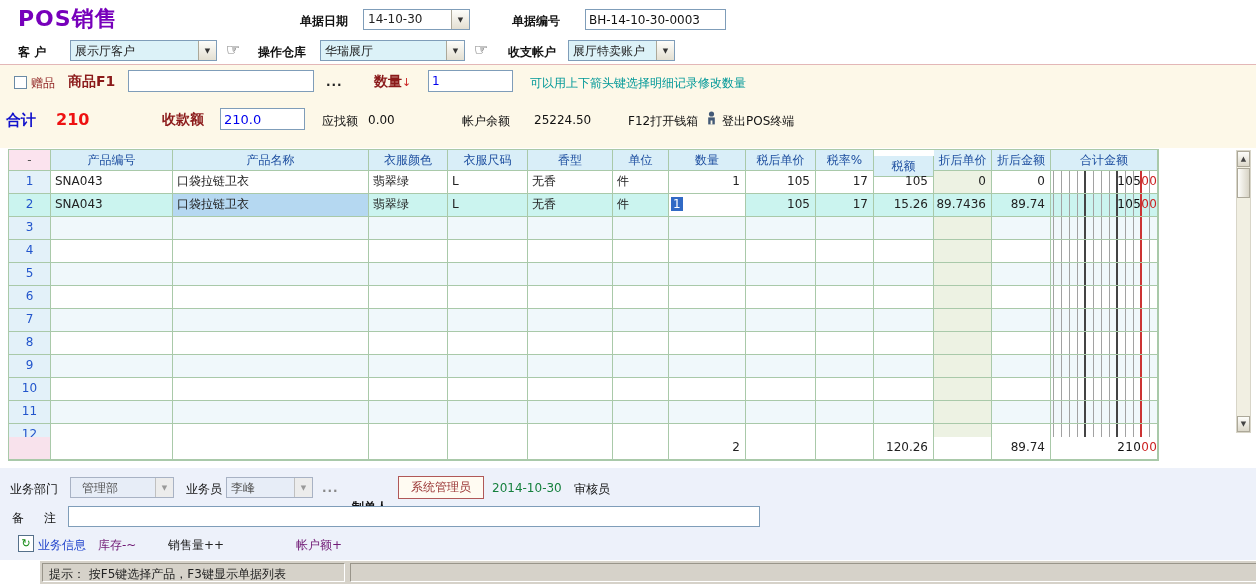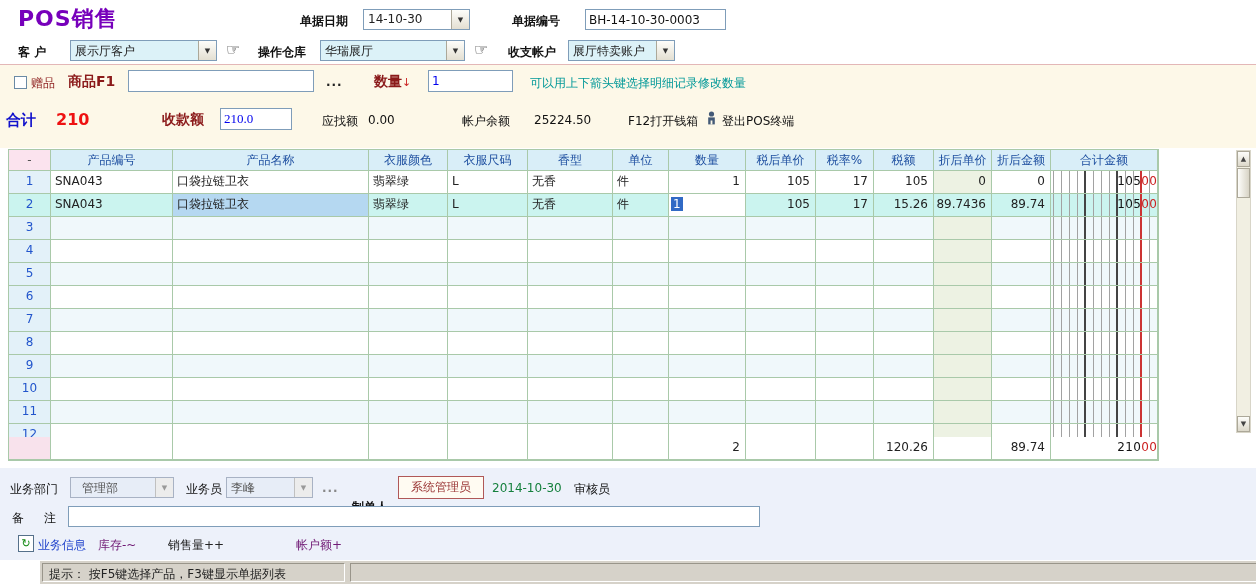--- a/index.html
+++ b/index.html
@@ -134,21 +134,21 @@
     <div class="abs dots" style="left:326px;top:10px;">...</div>
     <div class="abs" style="left:374px;top:8px;">
       <span class="maroon" style="font-size:14px;">数量</span><span style="color:#cc2222;font-size:11px;">↓</span>
     </div>
     <input class="abs tinput blue-text" style="left: 428px; top: 5px; width: 85px; height: 22px;" value="1">
     <div class="abs hint-teal" style="left:530px;top:10px;">可以用上下箭头键选择明细记录修改数量</div>
 
     <div class="abs total-lbl" style="left:6px;top:46px;">合计</div>
     <div class="abs total-val" style="left:56px;top:45px;">210</div>
     <div class="abs maroon" style="left:162px;top:46px;font-size:14px;">收款额</div>
-    <input class="abs tinput blue-text" style="left: 220px; top: 43px; width: 72px; height: 22px; font-size: 13px; font-family: Liberation Serif, serif;" value="210.0">
+    <input class="abs tinput blue-text" style="left: 220px; top: 43px; width: 85px; height: 22px; font-size: 13px;" value="210.0">
     <div class="abs lbl" style="left:322px;top:48px;">应找额</div>
     <div class="abs lbl" style="left:368px;top:48px;">0.00</div>
     <div class="abs lbl" style="left:462px;top:48px;">帐户余额</div>
     <div class="abs lbl" style="left:534px;top:48px;">25224.50</div>
     <div class="abs lbl" style="left:628px;top:48px;">F12打开钱箱</div>
     <svg class="abs" style="left:706px;top:46px;" width="11" height="14">
       <circle cx="5.5" cy="3" r="2.6" fill="#445a77"></circle>
       <rect x="2.2" y="6.4" width="6.6" height="7" fill="#445a77"></rect>
       <rect x="4.6" y="9.5" width="1.8" height="4" fill="#fdf8e8"></rect>
     </svg>
@@ -161,21 +161,21 @@
           <div class="g-hc first" style="width: 42px;">-</div>
           <div class="g-hc" style="width: 122px;">产品编号</div>
           <div class="g-hc" style="width: 196px;">产品名称</div>
           <div class="g-hc" style="width: 79px;">衣服颜色</div>
           <div class="g-hc" style="width: 80px;">衣服尺码</div>
           <div class="g-hc" style="width: 85px;">香型</div>
           <div class="g-hc" style="width: 56px;">单位</div>
           <div class="g-hc" style="width: 77px;">数量</div>
           <div class="g-hc" style="width: 70px;">税后单价</div>
           <div class="g-hc" style="width: 58px;">税率%</div>
-          <div class="g-hc" style="width: 60px;">税额</div>
+          <div class="g-hc" style="width: 60px; margin-top: 6px;">税额</div>
           <div class="g-hc" style="width: 58px;">折后单价</div>
           <div class="g-hc" style="width: 59px;">折后金额</div>
           <div class="g-hc" style="width: 107px;">合计金额</div>
         </div>
       <div class="g-body" id="gbody">
           <div class="g-row">
             <div class="g-c c-no" style="width: 42px;">1</div>
             <div class="g-c c-left" style="width: 122px;">SNA043</div>
             <div class="g-c c-left" style="width: 196px;">口袋拉链卫衣</div>
             <div class="g-c c-left" style="width: 79px;">翡翠绿</div>

